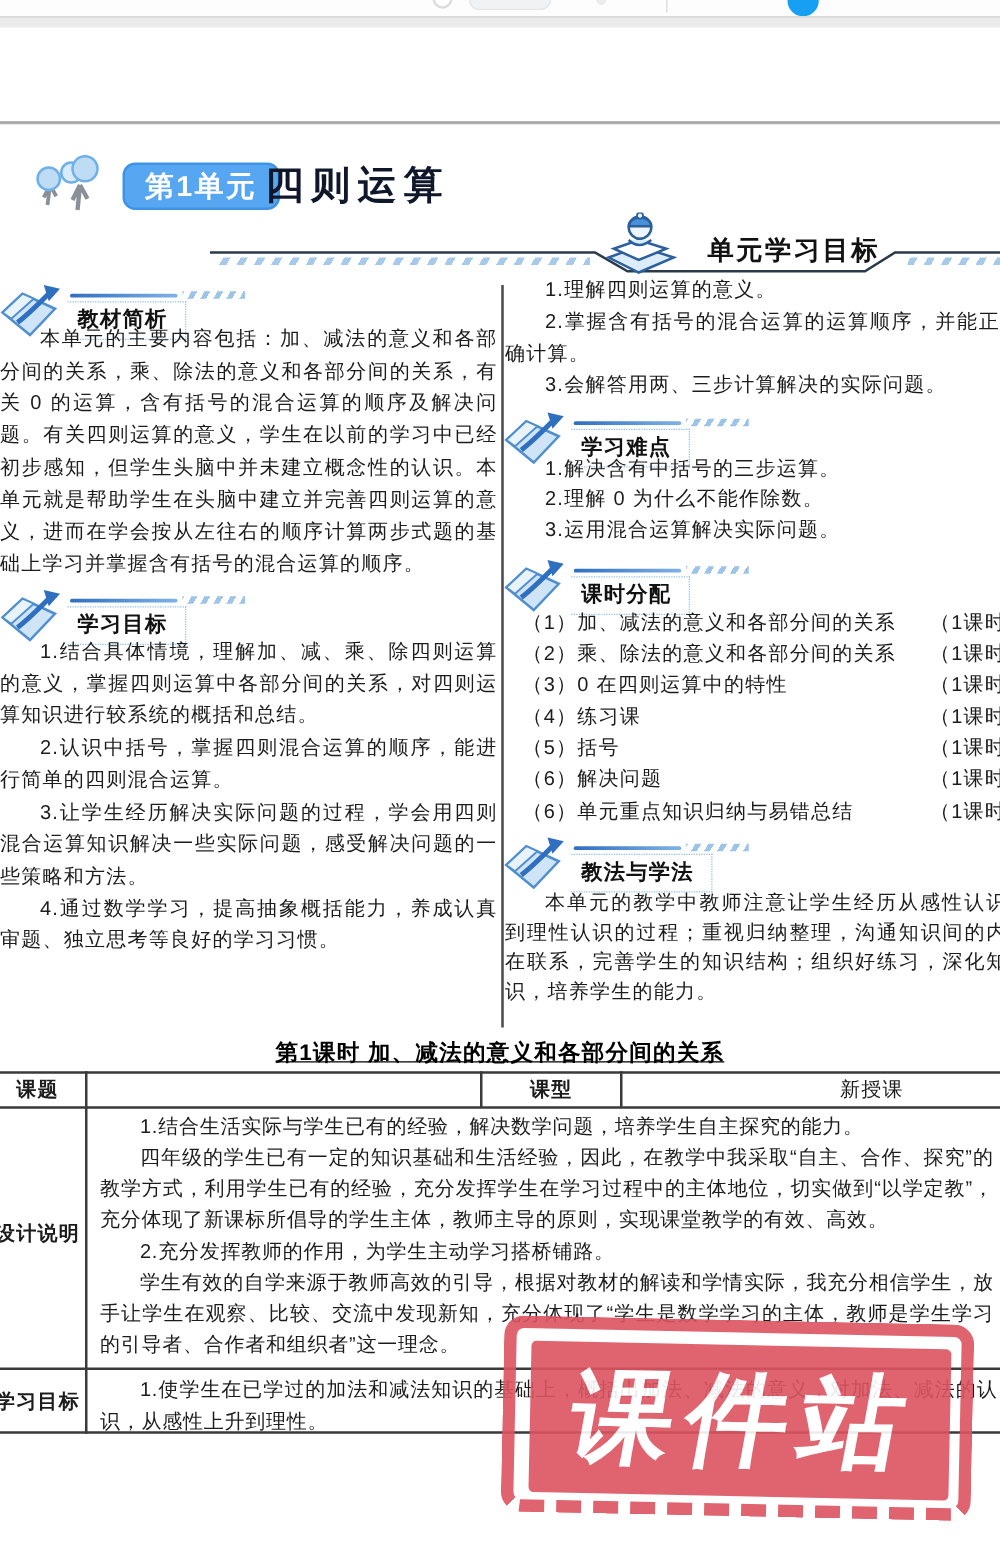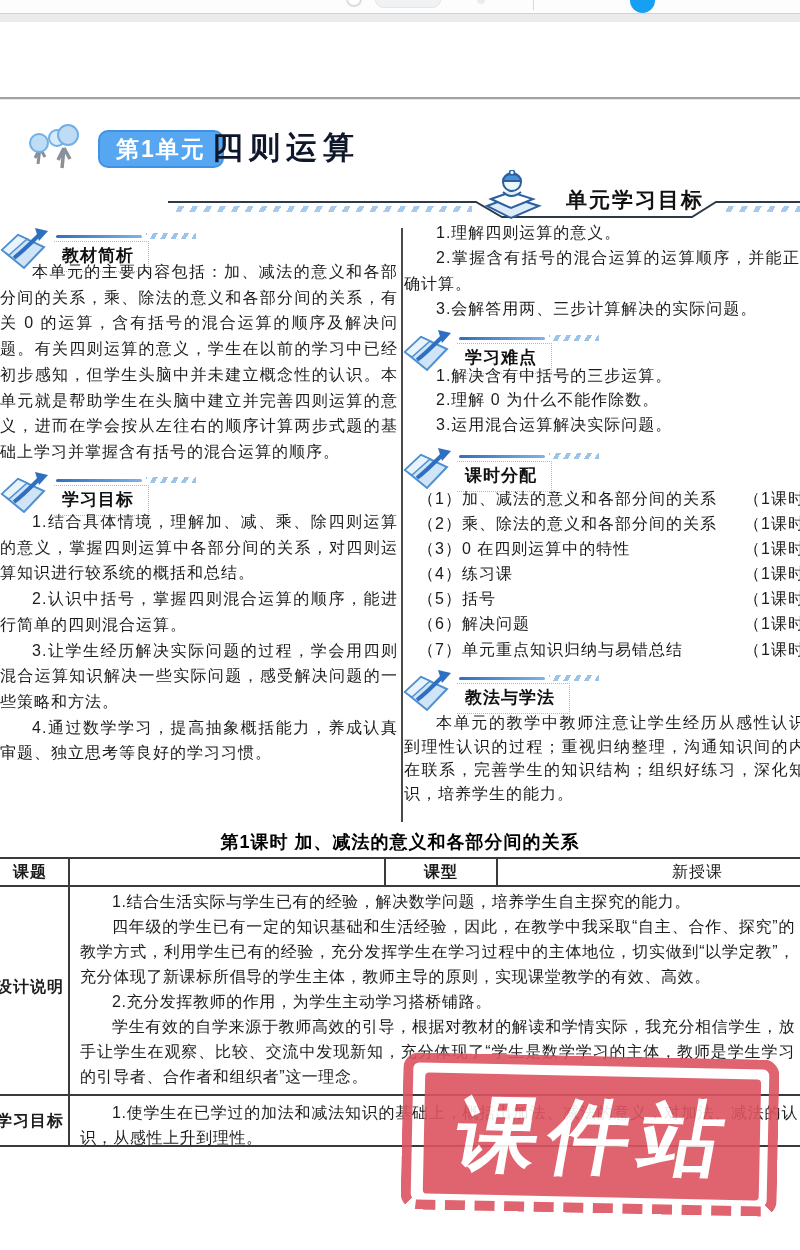--- a/index.html
+++ b/index.html
@@ -62,21 +62,21 @@
   .right-diff { position:absolute; left:404px; top:364px; width:396px; line-height:24.3px; }
   .methods    { position:absolute; left:404px; top:711px; width:402px; line-height:23.5px; }
 
   .schedule { position:absolute; left:404px; top:486px; width:400px; font-size:16px; letter-spacing:1px; }
   .sched-row { position:relative; height:25.1px; line-height:25.1px; white-space:nowrap; }
   .sched-row .lbl { padding-left:14px; }
   .sched-row .hrs { position:absolute; left:340px; top:0; white-space:nowrap; }
 
   
   .lesson-heading { position:absolute; left:0; top:830px; width:800px; text-align:center;
-    font-size:18px; font-weight:bold; letter-spacing:1px; color:#000; }
+    font-size:18px; font-weight:bold; letter-spacing:1px; color:#000;text-decoration:underline; }
 
   .tline { position:absolute; background:#3a3a3a; }
   .cell { position:absolute; font-size:16px; letter-spacing:1px;text-align:right; }
   .cell.hdr { font-weight:bold; text-align:center; }
   .tbl-content { position:absolute; font-size:16px; line-height:25px; letter-spacing:0.6px;
     text-align:justify; word-break:break-all; }
   .tbl-content p { text-indent:2em; margin:0; }
 
   
   .stamp { position:absolute; left:402px; top:1056px; width:376px; height:157px;
@@ -197,21 +197,21 @@
     <div class="sec-dash"></div>
     <span class="sec-title">课时分配</span>
   </div>
   <div class="schedule">
     <div class="sched-row"><span class="lbl">（1）加、减法的意义和各部分间的关系</span><span class="hrs">（1课时）</span></div>
     <div class="sched-row"><span class="lbl">（2）乘、除法的意义和各部分间的关系</span><span class="hrs">（1课时）</span></div>
     <div class="sched-row"><span class="lbl">（3）0 在四则运算中的特性</span><span class="hrs">（1课时）</span></div>
     <div class="sched-row"><span class="lbl">（4）练习课</span><span class="hrs">（1课时）</span></div>
     <div class="sched-row"><span class="lbl">（5）括号</span><span class="hrs">（1课时）</span></div>
     <div class="sched-row"><span class="lbl">（6）解决问题</span><span class="hrs">（1课时）</span></div>
-    <div class="sched-row"><span class="lbl">（7）单元重点知识归纳与易错总结</span><span class="hrs">（1课时）</span></div>
+    <div class="sched-row"><span class="lbl">（6）单元重点知识归纳与易错总结</span><span class="hrs">（1课时）</span></div>
   </div>
 
   <div class="sec-head" style="left:403px;top:668px">
     <svg class="clip" width="52" height="46" viewBox="0 0 52 46">
       <polygon points="2,24 18,9 44,21 24,42" fill="#cfe4f7" stroke="#4f8fd0" stroke-width="2"></polygon>
       <polygon points="2,24 18,9 27,13 9,29" fill="#e9f3fc" stroke="#4f8fd0" stroke-width="1.5"></polygon>
       <path d="M14,32 C22,26 31,17 39,9" stroke="#2f6fc0" stroke-width="4" fill="none"></path>
       <polygon points="35,2 48,5 39,15" fill="#2f6fc0"></polygon>
     </svg>
     <div class="sec-line"></div>

